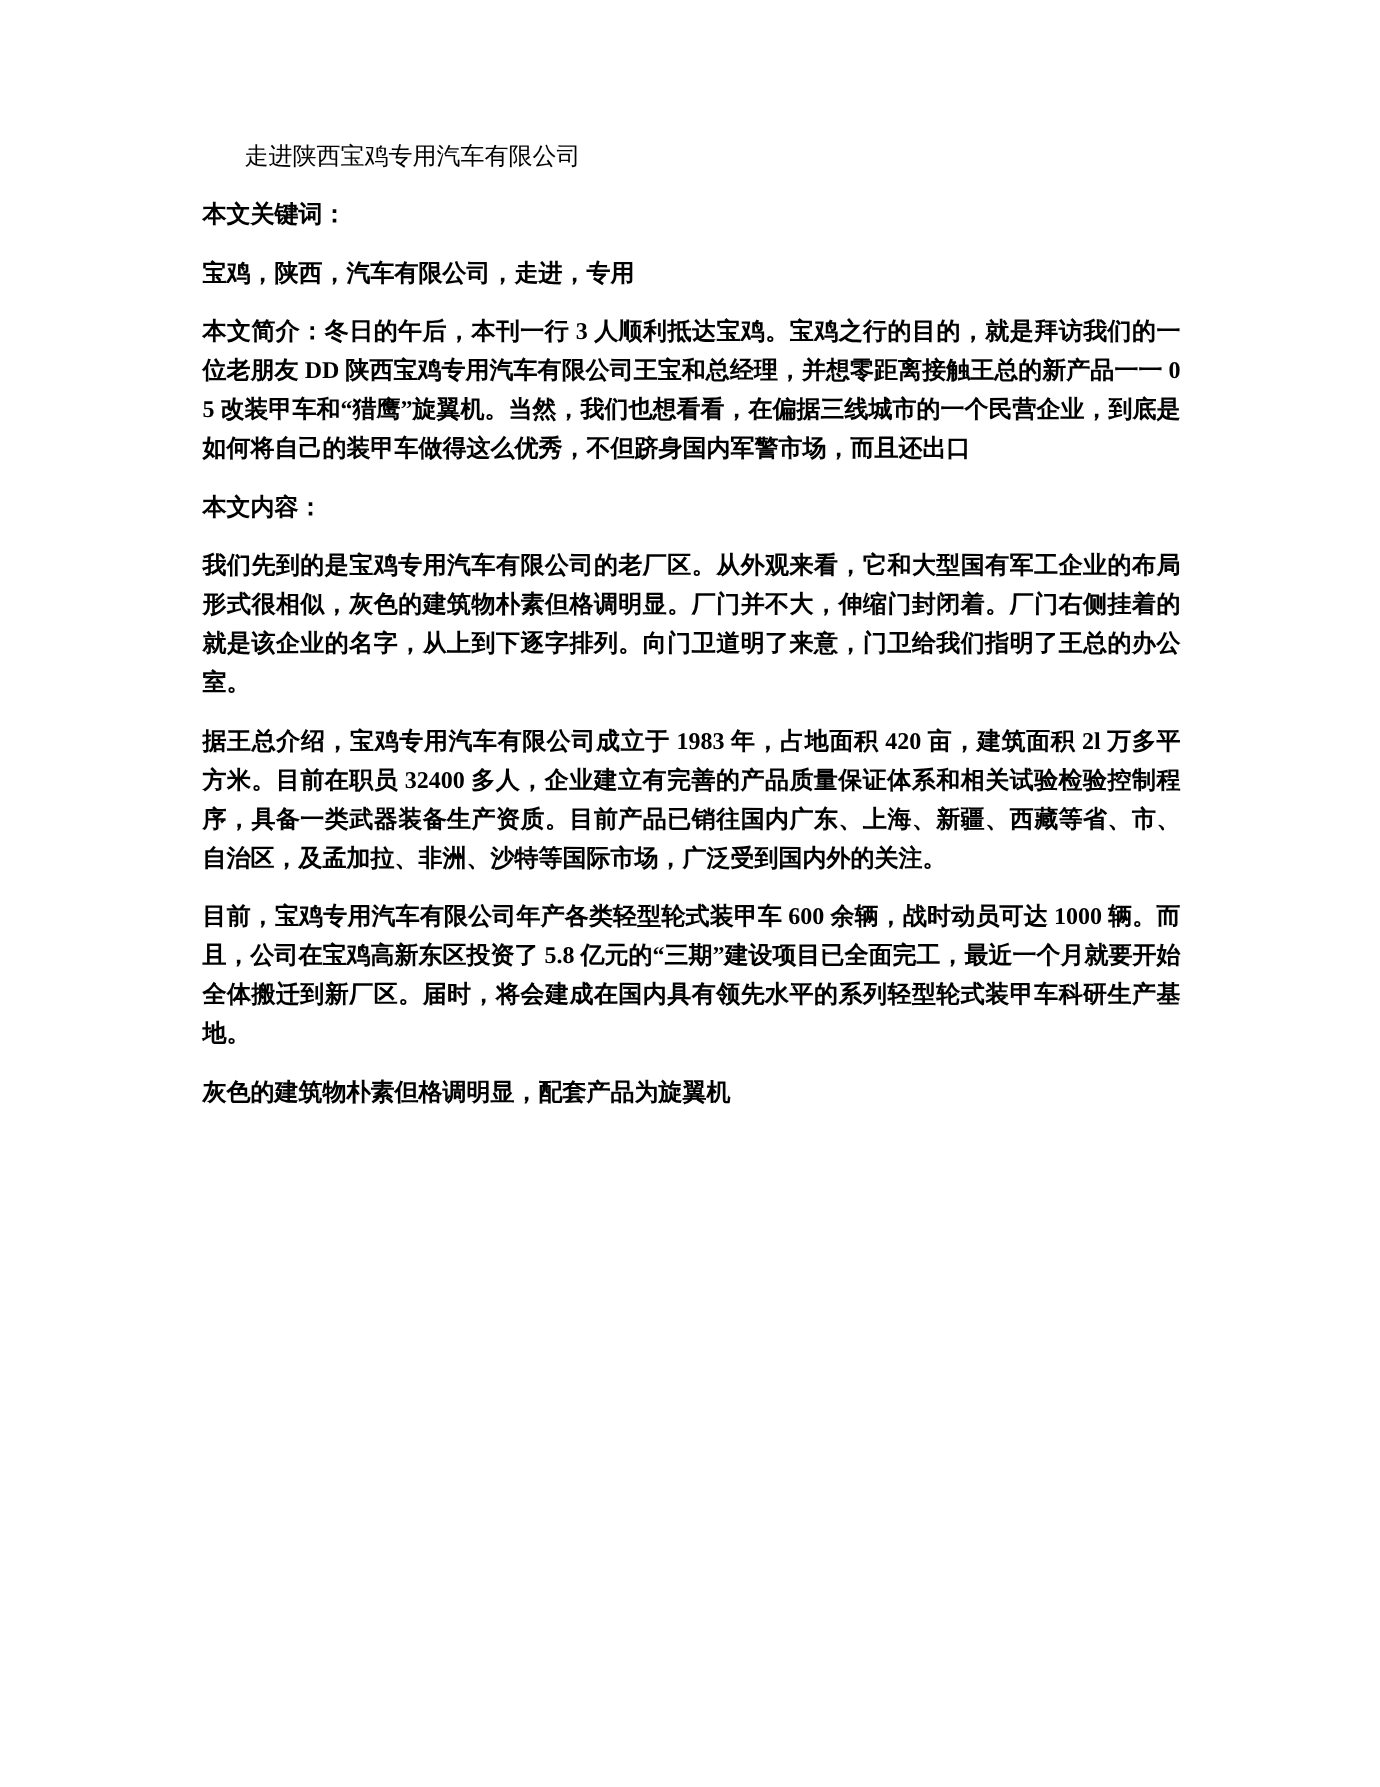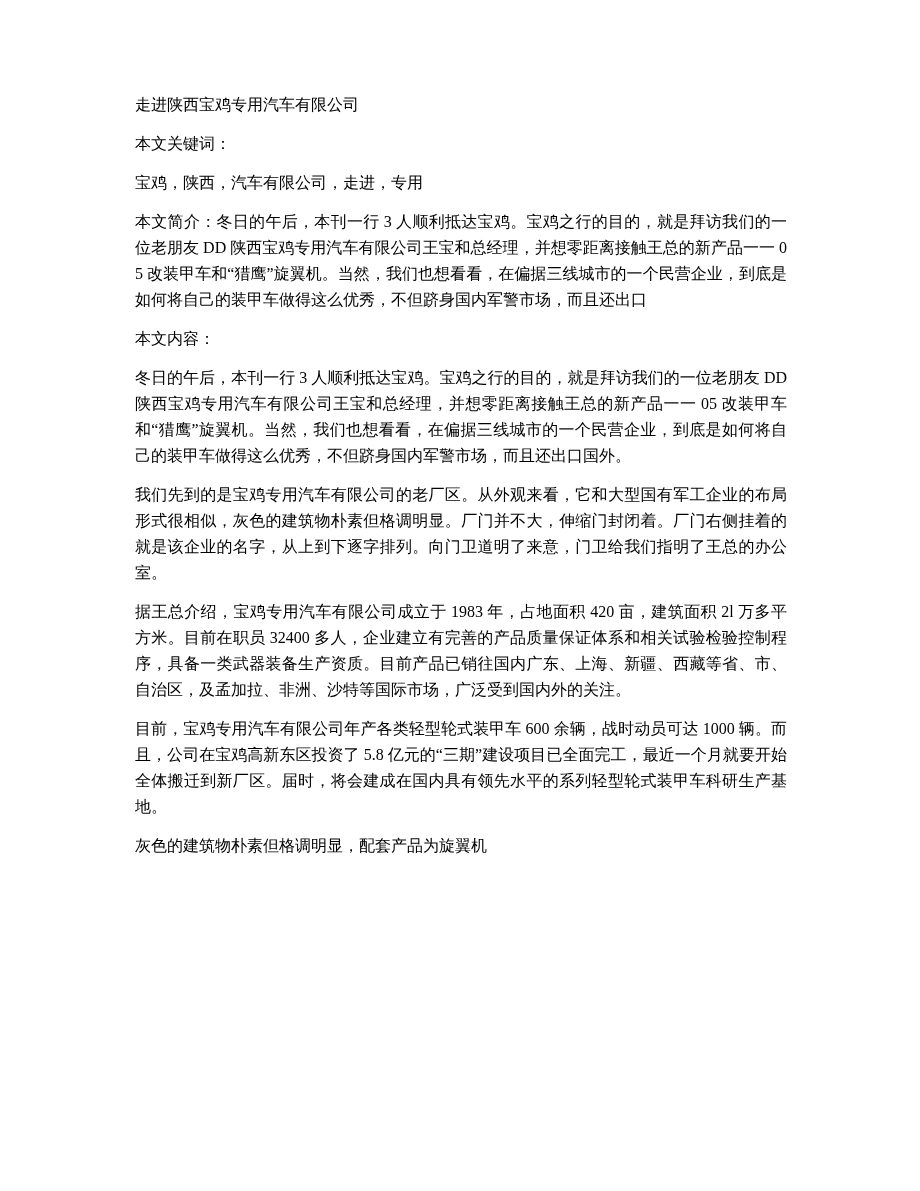--- a/index.html
+++ b/index.html
@@ -19,35 +19,35 @@
     top: 92px;
     width: 652px;
   }
   .para {
     font-size: 16px;
     line-height: 26px;
     color: #000000;
     text-align: justify;
     text-justify: inter-ideograph;
     margin: 0 0 13px 0;
-    font-weight: 400;
+    font-weight: 700;
     word-break: break-all;
   }
   .title {
     font-size: 16px;
     font-weight: 400;
+    margin-left: 28px;
   }
 </style>
 </head>
 <body>
 
 <div class="page">
   <p class="para title">走进陕西宝鸡专用汽车有限公司</p>
   <p class="para">本文关键词：</p>
   <p class="para">宝鸡，陕西，汽车有限公司，走进，专用</p>
   <p class="para">本文简介：冬日的午后，本刊一行 3 人顺利抵达宝鸡。宝鸡之行的目的，就是拜访我们的一位老朋友 DD 陕西宝鸡专用汽车有限公司王宝和总经理，并想零距离接触王总的新产品一一 05 改装甲车和“猎鹰”旋翼机。当然，我们也想看看，在偏据三线城市的一个民营企业，到底是如何将自己的装甲车做得这么优秀，不但跻身国内军警市场，而且还出口</p>
   <p class="para">本文内容：</p>
-  <p class="para">冬日的午后，本刊一行 3 人顺利抵达宝鸡。宝鸡之行的目的，就是拜访我们的一位老朋友 DD 陕西宝鸡专用汽车有限公司王宝和总经理，并想零距离接触王总的新产品一一 05 改装甲车和“猎鹰”旋翼机。当然，我们也想看看，在偏据三线城市的一个民营企业，到底是如何将自己的装甲车做得这么优秀，不但跻身国内军警市场，而且还出口国外。</p>
   <p class="para">我们先到的是宝鸡专用汽车有限公司的老厂区。从外观来看，它和大型国有军工企业的布局形式很相似，灰色的建筑物朴素但格调明显。厂门并不大，伸缩门封闭着。厂门右侧挂着的就是该企业的名字，从上到下逐字排列。向门卫道明了来意，门卫给我们指明了王总的办公室。</p>
   <p class="para">据王总介绍，宝鸡专用汽车有限公司成立于 1983 年，占地面积 420 亩，建筑面积 2l 万多平方米。目前在职员 32400 多人，企业建立有完善的产品质量保证体系和相关试验检验控制程序，具备一类武器装备生产资质。目前产品已销往国内广东、上海、新疆、西藏等省、市、自治区，及孟加拉、非洲、沙特等国际市场，广泛受到国内外的关注。</p>
   <p class="para">目前，宝鸡专用汽车有限公司年产各类轻型轮式装甲车 600 余辆，战时动员可达 1000 辆。而且，公司在宝鸡高新东区投资了 5.8 亿元的“三期”建设项目已全面完工，最近一个月就要开始全体搬迁到新厂区。届时，将会建成在国内具有领先水平的系列轻型轮式装甲车科研生产基地。</p>
   <p class="para">灰色的建筑物朴素但格调明显，配套产品为旋翼机</p>
 </div>
 
 </body></html>

